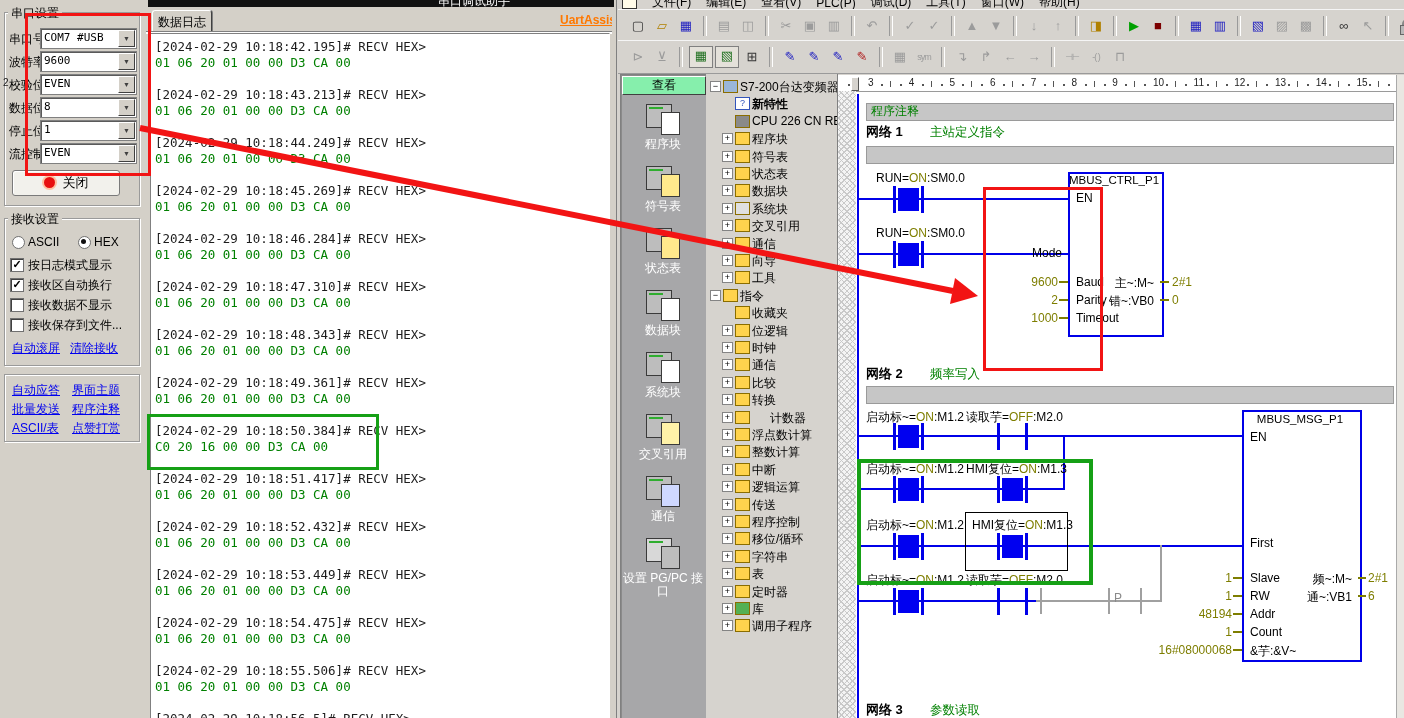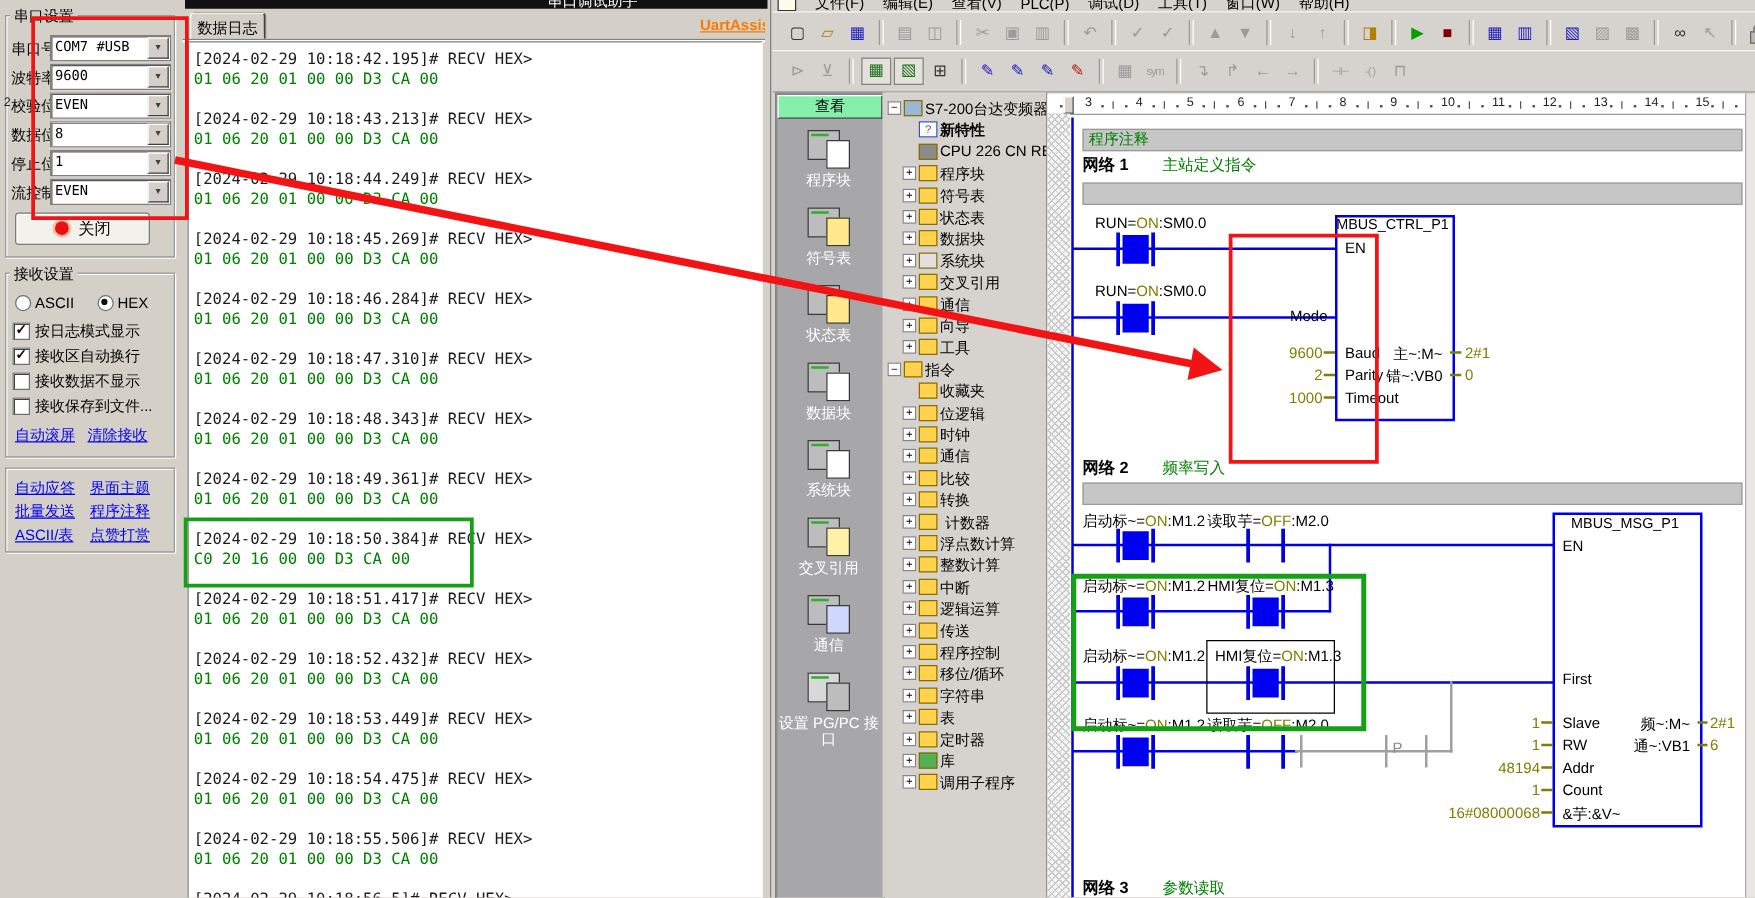--- a/index.html
+++ b/index.html
@@ -513,21 +513,21 @@
         <div class="tlabel" style="left: 46px;">比较</div>
       </div>
       <div class="trow" style="left: 0px; top: 317.2px; width: 131px;">
         <div class="texp" style="left: 16px;">+</div>
         <div class="tico" style="left: 29px;"></div>
         <div class="tlabel" style="left: 46px;">转换</div>
       </div>
       <div class="trow" style="left: 0px; top: 334.6px; width: 131px;">
         <div class="texp" style="left: 16px;">+</div>
         <div class="tico" style="left: 29px;"></div>
-        <div class="tlabel" style="left: 50px; text-align: center;">计数器</div>
+        <div class="tlabel" style="left: 64px; text-align: center;">计数器</div>
       </div>
       <div class="trow" style="left: 0px; top: 352px; width: 131px;">
         <div class="texp" style="left: 16px;">+</div>
         <div class="tico" style="left: 29px;"></div>
         <div class="tlabel" style="left: 46px;">浮点数计算</div>
       </div>
       <div class="trow" style="left: 0px; top: 369.4px; width: 131px;">
         <div class="texp" style="left: 16px;">+</div>
         <div class="tico" style="left: 29px;"></div>
         <div class="tlabel" style="left: 46px;">整数计算</div>

